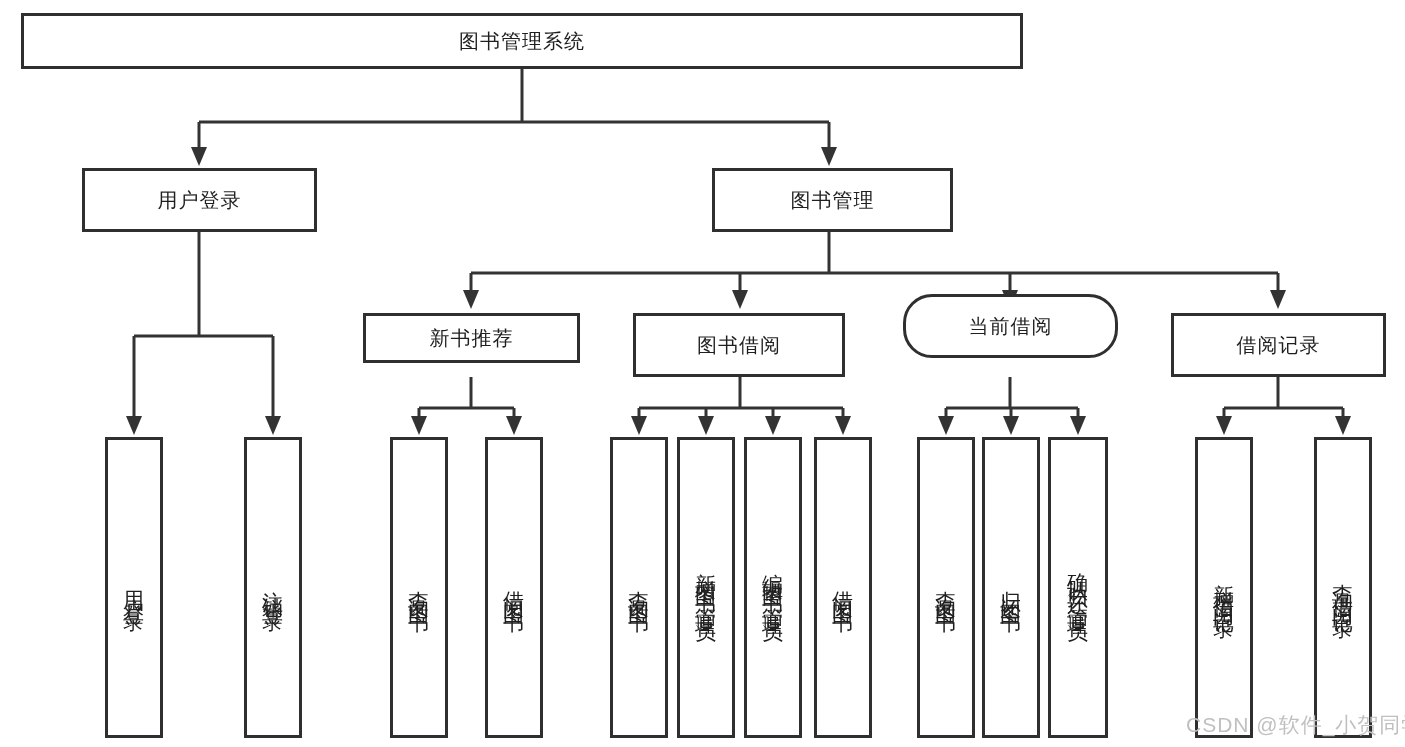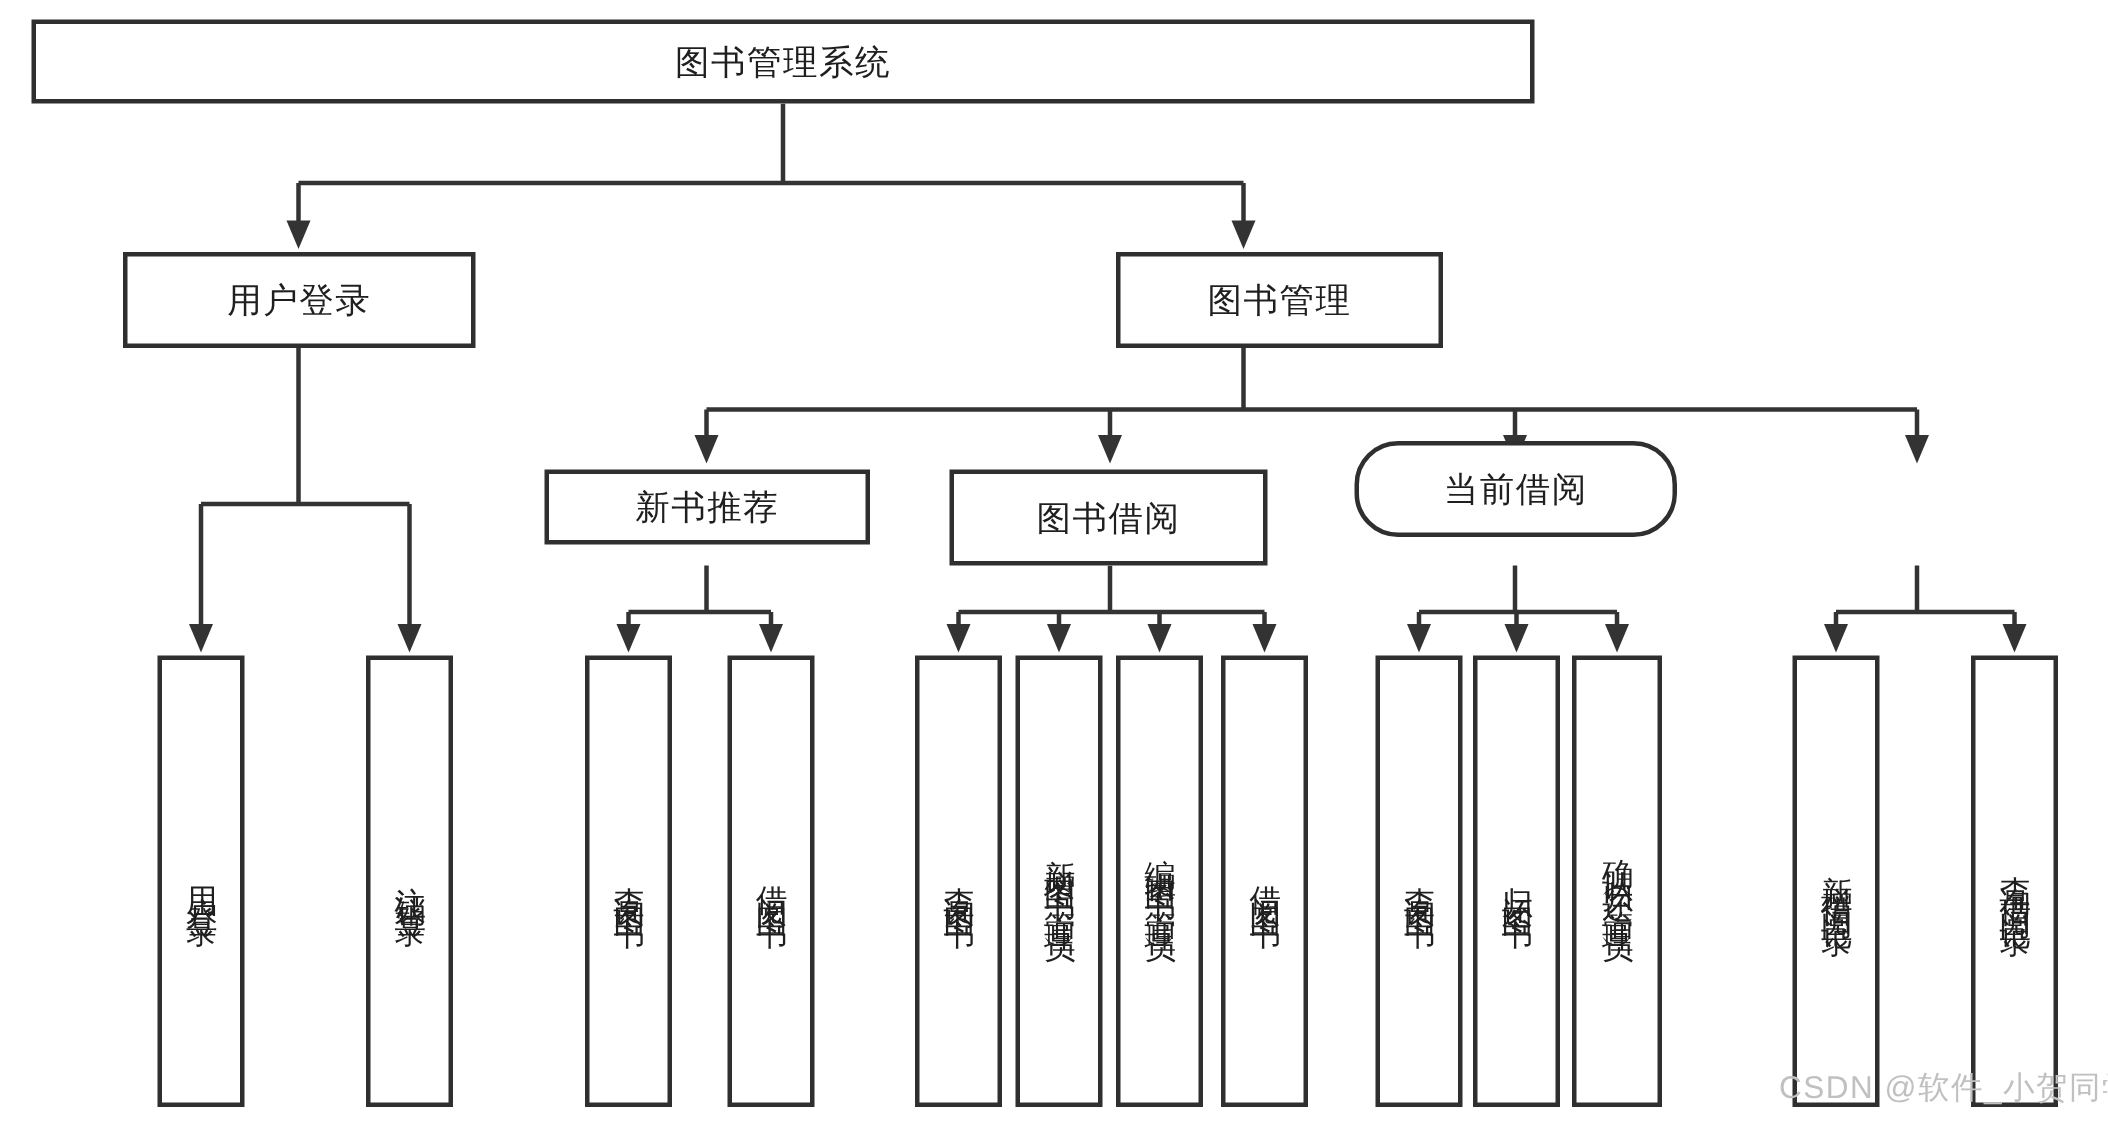--- a/index.html
+++ b/index.html
@@ -24,39 +24,39 @@
   }
   .node {
     position: absolute;
     box-sizing: border-box;
     border: 3px solid #2f2f2f;
     background: #ffffff;
     display: flex;
     align-items: center;
     justify-content: center;
     color: #1f1f1f;
-    font-size: 23px;
+    font-size: 20px;
     letter-spacing: 1px;
     text-align: center;
   }
   .node.leaf {
     font-size: 21px;
   }
   .leaf .vtext {
     writing-mode: vertical-rl;
     text-orientation: mixed;
     letter-spacing: 7px;
     line-height: 1;
     white-space: nowrap;
   }
   
   .n-root      { left: 21px;   top: 13px;  width: 1002px; height: 56px; }
   
   .n-l2-user   { left: 82px;   top: 168px; width: 235px;  height: 64px; }
-  .n-l2-book   { left: 744px;  top: 168px; width: 218px;  height: 64px; }
+  .n-l2-book   { left: 712px;  top: 168px; width: 241px;  height: 64px; }
   
   .n-l3-rec    { left: 363px;  top: 313px; width: 217px;  height: 50px; }
   .n-l3-bor    { left: 633px;  top: 313px; width: 212px;  height: 64px; }
   .n-l3-cur    { left: 903px;  top: 294px; width: 215px;  height: 64px; border-radius: 29px; }
   .n-l3-log    { left: 1171px; top: 313px; width: 215px;  height: 64px; }
   
   .leaf        { top: 437px; width: 58px; height: 301px; }
   .n-u0 { left: 105px; }
   .n-u1 { left: 244px; }
   .n-r0 { left: 390px; }
@@ -177,20 +177,23 @@
 
   <div class="node n-l3-rec">
     <span>新书推荐</span>
   </div>
   <div class="node n-l3-bor">
     <span>图书借阅</span>
   </div>
   <div class="node n-l3-cur">
     <span>当前借阅</span>
   </div>
+  <div class="node n-l3-log">
+    <span>借阅记录</span>
+  </div>
 
   <div class="node leaf n-u0">
     <span class="vtext">用户登录</span>
   </div>
   <div class="node leaf n-u1">
     <span class="vtext">注销登录</span>
   </div>
 
   <div class="node leaf n-r0">
     <span class="vtext">查询图书</span>

